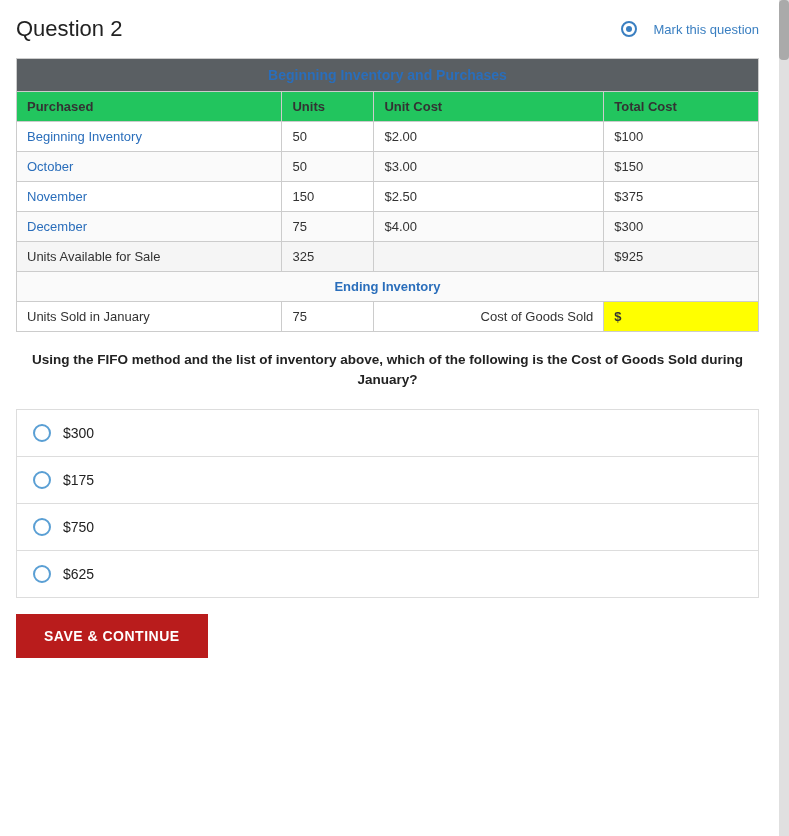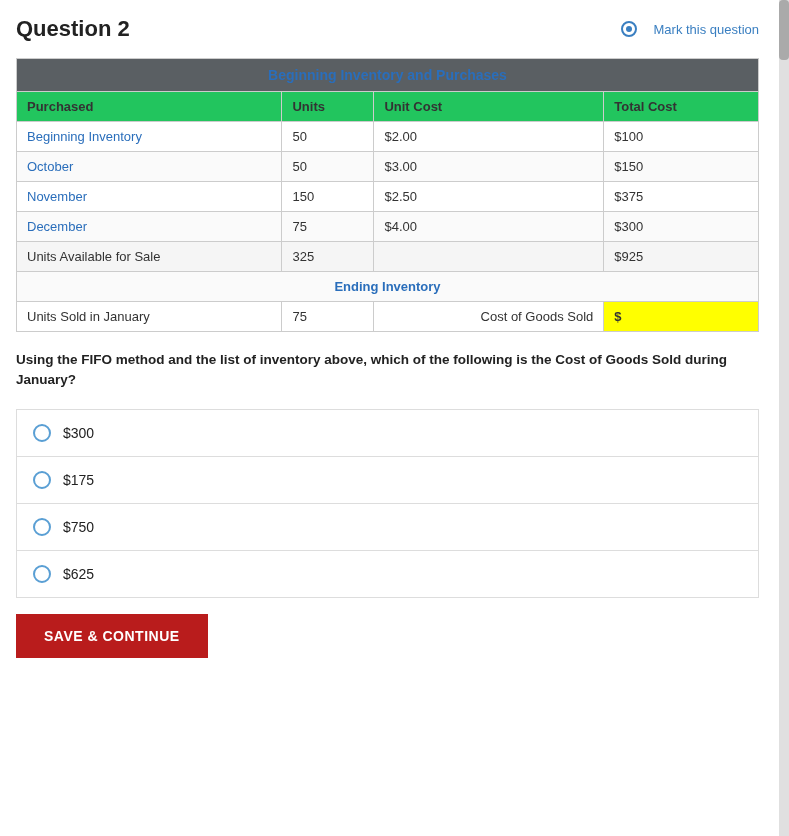--- a/index.html
+++ b/index.html
@@ -38,21 +38,21 @@
       margin-right: 10px;
     }
     .header-row {
       display: flex;
       justify-content: space-between;
       align-items: center;
       margin-bottom: 16px;
     }
     .question-title {
       font-size: 22px;
-      font-weight: bold;
+      font-weight: normal;
       color: #222;
     }
     .mark-question {
       color: #3a7fc1;
       font-size: 13px;
       display: flex;
       align-items: center;
       gap: 17px;
       cursor: pointer;
       text-decoration: none;
@@ -131,20 +131,21 @@
     .cost-label-cell {
       text-align: right;
       color: #333 !important;
     }
     
     .question-text {
       font-size: 13.5px;
       line-height: 1.5;
       margin-bottom: 18px;
       color: #222;
+      text-align: center;
     }
     .question-text strong {
       font-weight: bold;
     }
     
     .answer-options {
       display: flex;
       flex-direction: column;
       gap: 0;
       border: 1px solid #ddd;

